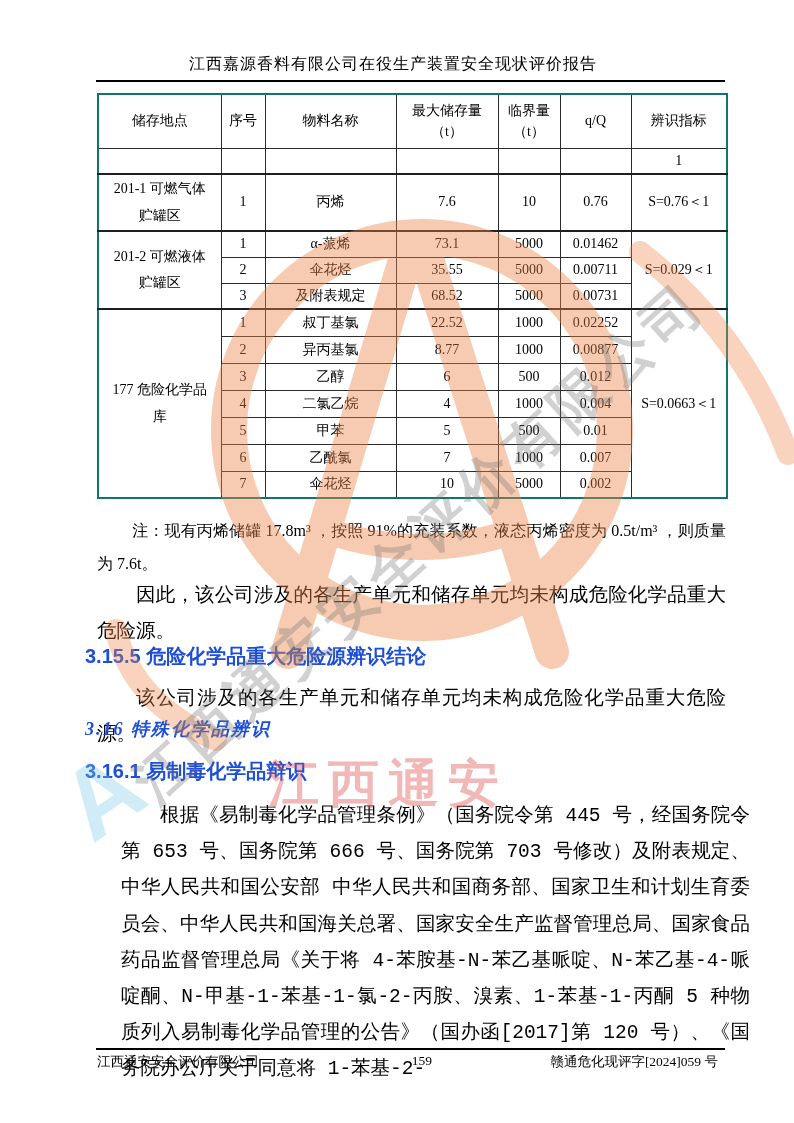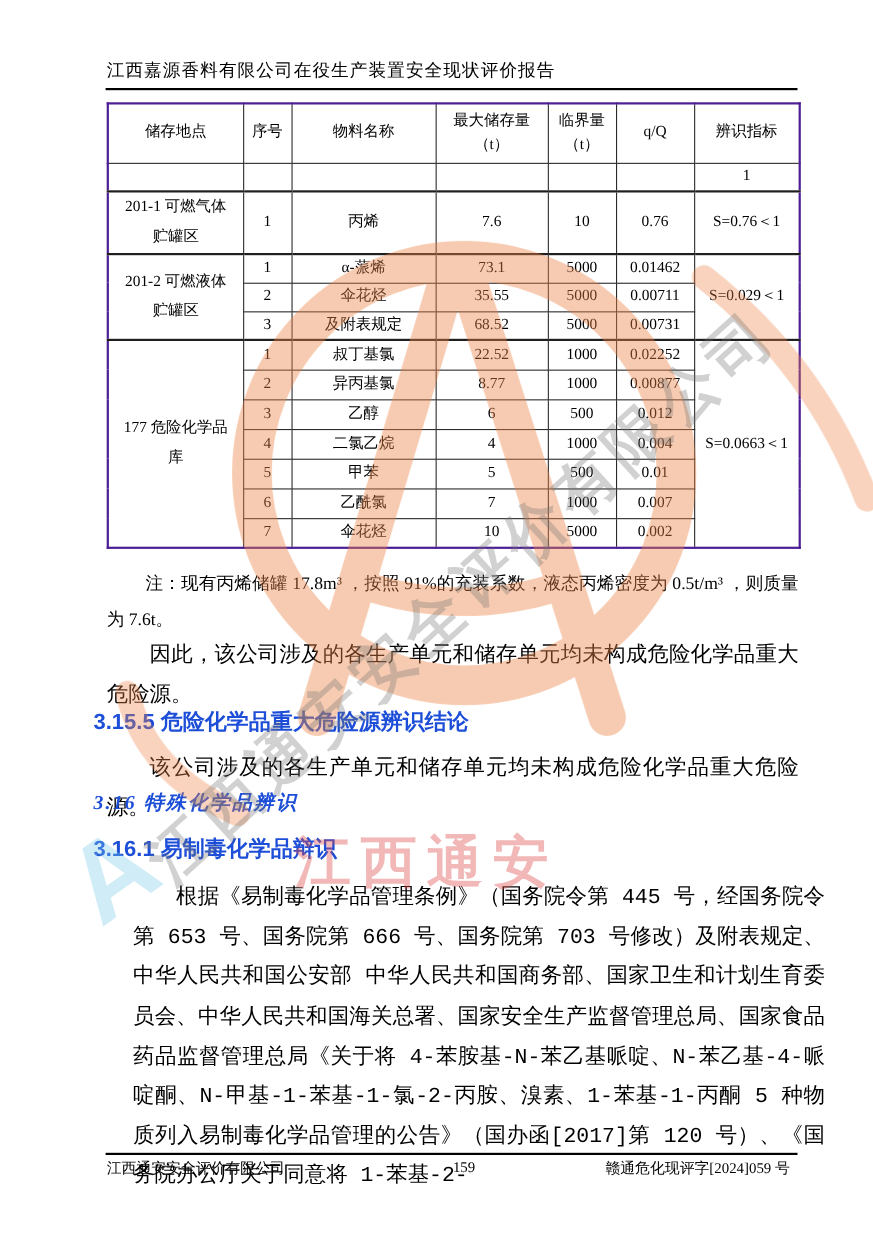--- a/index.html
+++ b/index.html
@@ -1,26 +1,26 @@
 <!DOCTYPE html>
 <html><head>
 <meta charset="utf-8">
 <style>
   html,body{margin:0;padding:0;background:#e8e8e8;}
   .page{
     position:relative;width:794px;height:1123px;margin:0 auto;background:#ffffff;
     overflow:hidden;font-family:"Liberation Serif","DejaVu Serif",serif;color:#000;
   }
   
-  .doc-title{position:absolute;top:54px;left:97px;width:592px;
+  .doc-title{position:absolute;top:54px;left:97px;width:592px;text-align:center;
     font-size:16px;letter-spacing:1px;white-space:nowrap;}
   .rule-top{position:absolute;top:80px;left:96px;width:629px;height:2px;background:#000;}
   
   .tbl-wrap{position:absolute;top:93px;left:97px;width:629px;}
-  table{border-collapse:collapse;table-layout:fixed;width:629px;border:2px solid #4c1d95;}
+  table{border-collapse:collapse;table-layout:fixed;width:629px;border:2px solid #0f766e;}
   th,td{border:1px solid #2b2b2b;text-align:center;vertical-align:middle;
     font-size:14px;font-weight:normal;padding:1px 4px;line-height:1.45;overflow:hidden;}
   tr.thick td{border-top:2px solid #1f1f1f;}
   .th-row{height:54px;}
   .h26{height:26px;} .h27{height:27px;} .h54{height:54px;}
   td.loc{line-height:1.9;padding:1px 9px;}
   th .unit{display:block;line-height:1.4;}
   
   .note{position:absolute;top:514px;left:97px;width:629px;font-size:16px;line-height:33px;
     text-indent:2.2em;text-align:justify;word-break:break-all;}

